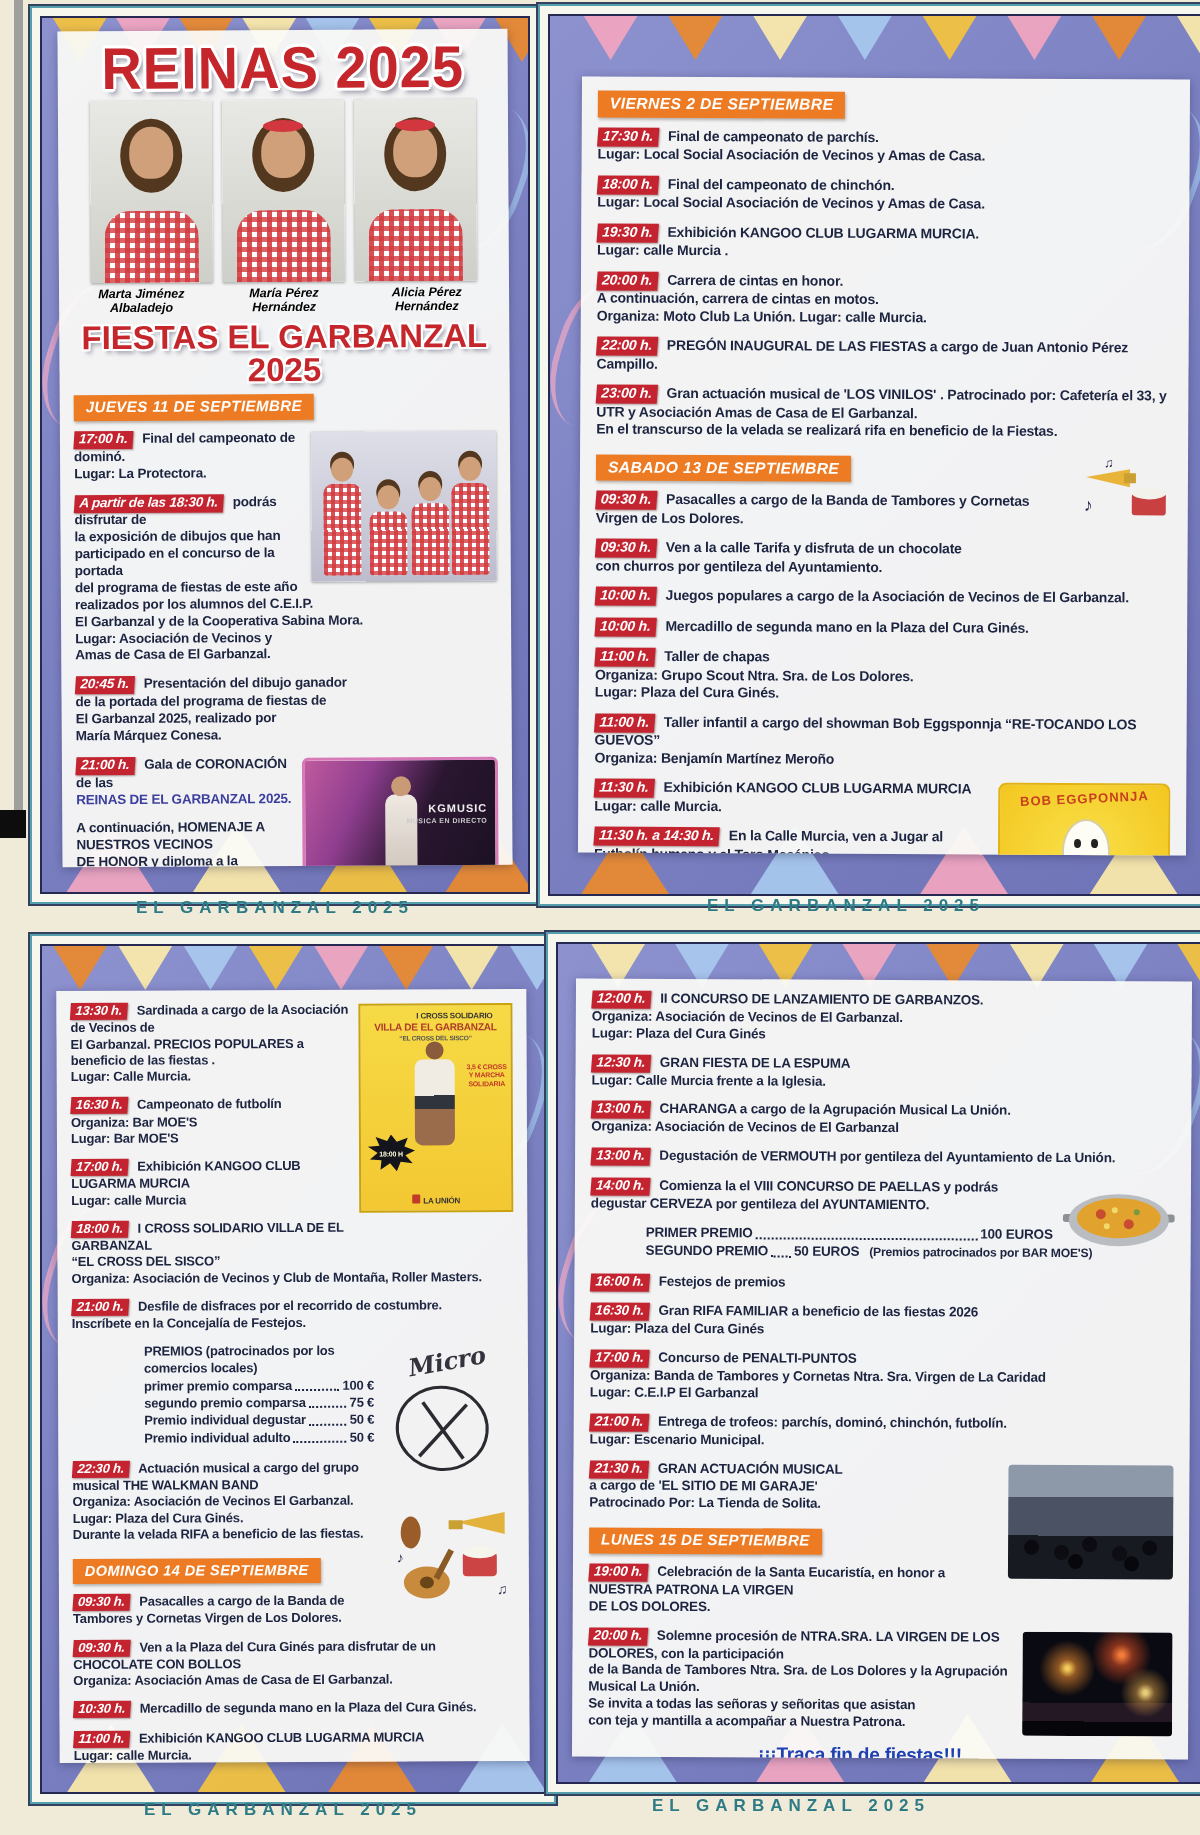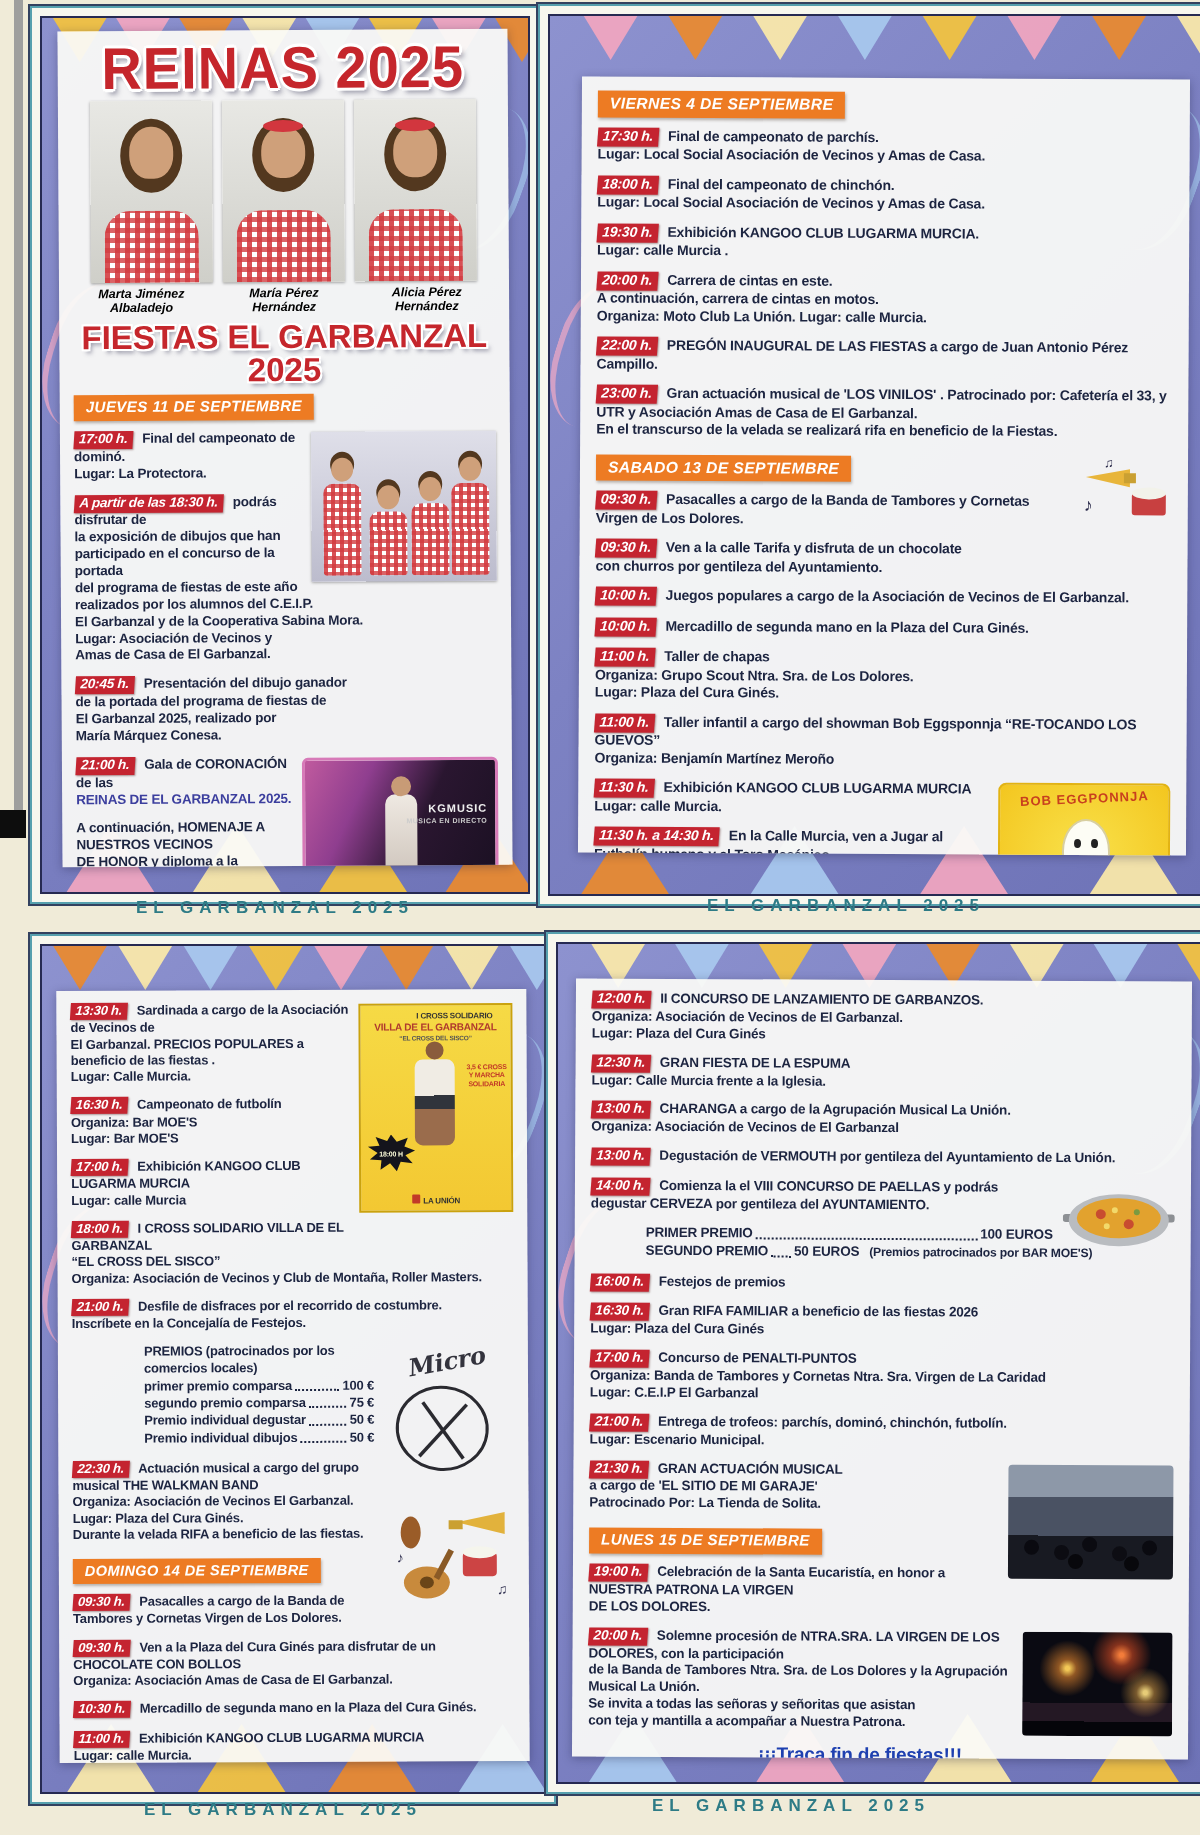--- a/index.html
+++ b/index.html
@@ -241,31 +241,31 @@
           <div class="tri" style="left: 83%; top: -2px; width: 56px; height: 46px; background: rgb(233, 138, 46);"></div>
           <div class="tri" style="left: 96%; top: -2px; width: 56px; height: 46px; background: rgb(251, 233, 169);"></div>
           <div class="tri up" style="left: 4%; bottom: -8px; width: 98px; height: 76px; background: rgb(233, 138, 46);"></div>
           <div class="tri up" style="left: 30%; bottom: -8px; width: 98px; height: 76px; background: rgb(168, 200, 238);"></div>
           <div class="tri up" style="left: 56%; bottom: -8px; width: 98px; height: 76px; background: rgb(241, 166, 192);"></div>
           <div class="tri up" style="left: 82%; bottom: -8px; width: 98px; height: 76px; background: rgb(251, 233, 169);"></div>
           <div class="streamer" style="left: 6px; top: 30%; border-color: rgb(235, 168, 198); transform: rotate(18deg);"></div>
           <div class="streamer" style="right: 4px; top: 10%; border-color: rgb(159, 192, 232); transform: rotate(-160deg);"></div>
         </div>
       <div class="paper paper-tr">
-        <div class="events"><div class="day">VIERNES 4 DE SEPTIEMBRE</div><div class="event">
+        <div class="events"><div class="day">VIERNES 2 DE SEPTIEMBRE</div><div class="event">
               <div class="eline"><span class="badge">17:30 h.</span> <span>Final de campeonato de parchís.</span></div>
               <div class="eline">Lugar: Local Social Asociación de Vecinos y Amas de Casa.</div>
             </div><div class="event">
               <div class="eline"><span class="badge">18:00 h.</span> <span>Final del campeonato de chinchón.</span></div>
               <div class="eline">Lugar: Local Social Asociación de Vecinos y Amas de Casa.</div>
             </div><div class="event">
               <div class="eline"><span class="badge">19:30 h.</span> <span>Exhibición KANGOO CLUB LUGARMA MURCIA.</span></div>
               <div class="eline">Lugar: calle Murcia .</div>
             </div><div class="event">
-              <div class="eline"><span class="badge">20:00 h.</span> <span>Carrera de cintas en este.</span></div>
+              <div class="eline"><span class="badge">20:00 h.</span> <span>Carrera de cintas en honor.</span></div>
               <div class="eline">A continuación, carrera de cintas en motos.</div>
               <div class="eline">Organiza: Moto Club La Unión. Lugar: calle Murcia.</div>
             </div><div class="event">
               <div class="eline"><span class="badge">22:00 h.</span> <span>PREGÓN INAUGURAL DE LAS FIESTAS a cargo de Juan Antonio Pérez Campillo.</span></div>
             </div><div class="event">
               <div class="eline"><span class="badge">23:00 h.</span> <span>Gran actuación musical de 'LOS VINILOS' . Patrocinado por: Cafetería el 33, y</span></div>
               <div class="eline">UTR y Asociación Amas de Casa de El Garbanzal.</div>
               <div class="eline">En el transcurso de la velada se realizará rifa en beneficio de la Fiestas.</div>
             </div><div class="day">SABADO 13 DE SEPTIEMBRE</div><div id="img-band" class="imgbox">
       <svg viewBox="0 0 92 68" width="92" height="68">
@@ -375,21 +375,21 @@
                 <span class="plabel">segundo premio comparsa</span>
                 <span class="pdots"></span>
                 <span class="pval">75 €</span>
               </div>
               <div class="prow">
                 <span class="plabel">Premio individual degustar</span>
                 <span class="pdots"></span>
                 <span class="pval">50 €</span>
               </div>
               <div class="prow">
-                <span class="plabel">Premio individual dibujos</span>
+                <span class="plabel">Premio individual adulto</span>
                 <span class="pdots"></span>
                 <span class="pval">50 €</span>
               </div>
             </div><div id="img-instruments" class="imgbox">
       <svg viewBox="0 0 122 104" width="122" height="104">
         <ellipse cx="18" cy="30" rx="10" ry="16" fill="#9a5c28"></ellipse>
         <polygon points="64,20 112,10 112,32" fill="#e2b23c"></polygon>
         <rect x="56" y="18" width="14" height="9" fill="#caa032"></rect>
         <rect x="70" y="50" width="34" height="24" rx="4" fill="#cc4444"></rect>
         <ellipse cx="87" cy="50" rx="17" ry="6" fill="#f5f5ec"></ellipse>

